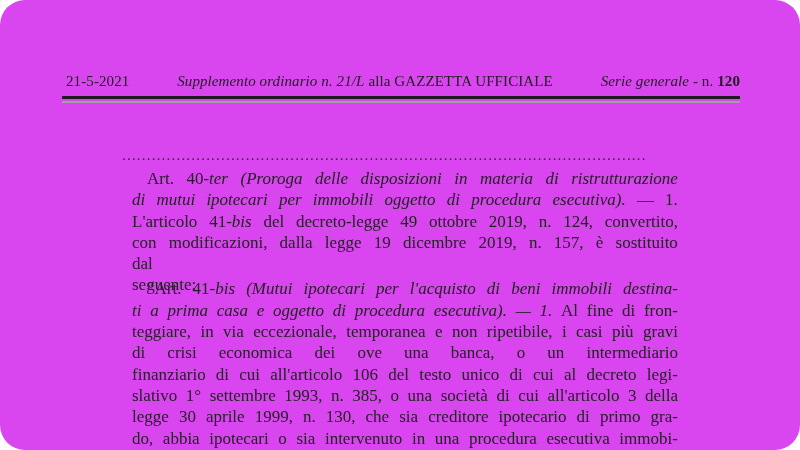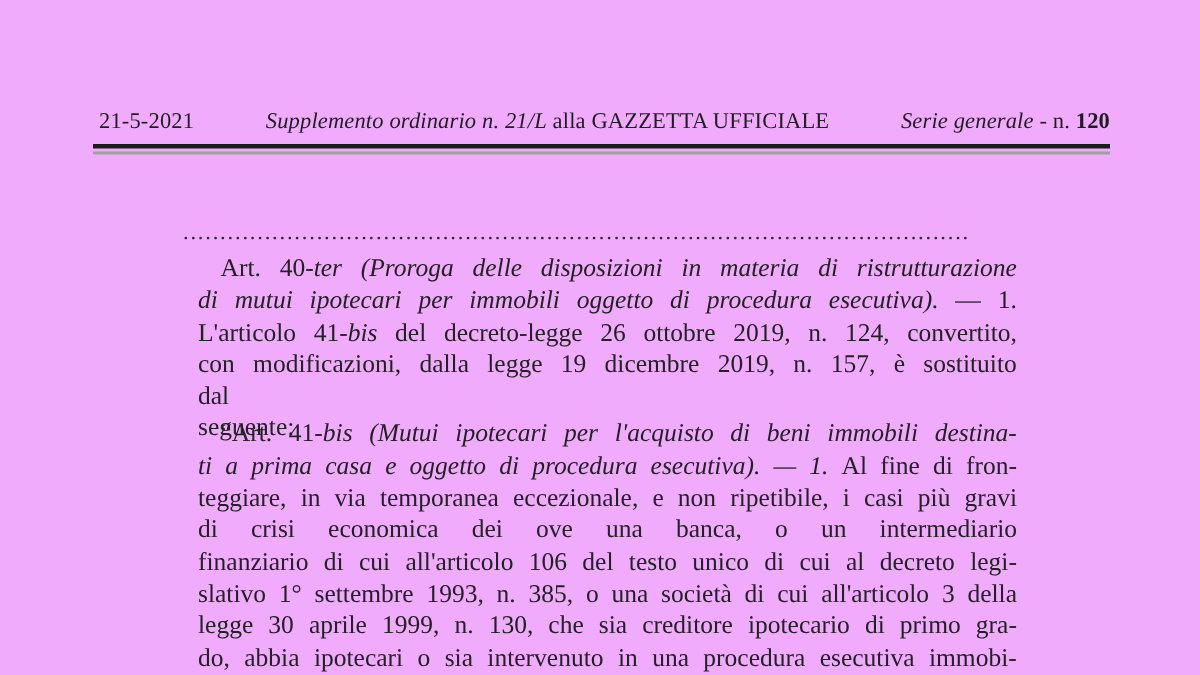--- a/index.html
+++ b/index.html
@@ -1,21 +1,21 @@
 <!DOCTYPE html>
 <html><head>
 <meta charset="utf-8">
 <style>
   html,body{margin:0;padding:0;}
   body{
     width:800px;height:450px;background:#ffffff;
     font-family:"Liberation Serif","DejaVu Serif",serif;
     color:#1e1e1e;overflow:hidden;position:relative;
   }
-  .page{position:absolute;inset:0;background:#f0abfc;}
+  .page{position:absolute;inset:0;background:#d946ef;border-radius:25px;}
 
   
   .header{
     position:absolute;top:73px;left:66px;width:674px;
     display:flex;justify-content:space-between;align-items:baseline;
     font-size:15px;letter-spacing:.1px;white-space:nowrap;
   }
   .it{font-style:italic;}
   .b{font-weight:bold;}
   .h-center,.h-right{white-space:nowrap;}
@@ -85,21 +85,21 @@
           <span class="w"><span class="it">procedura</span></span>
           <span class="w"><span class="it">esecutiva).</span></span>
           <span class="w"><span>—</span></span>
           <span class="w"><span>1.</span></span>
         </div>
         <div class="tline justify">
           <span class="w"><span>L'articolo</span></span>
           <span class="w"><span>41-</span><span class="it">bis</span></span>
           <span class="w"><span>del</span></span>
           <span class="w"><span>decreto-legge</span></span>
-          <span class="w"><span>26</span></span>
+          <span class="w"><span>49</span></span>
           <span class="w"><span>ottobre</span></span>
           <span class="w"><span>2019,</span></span>
           <span class="w"><span>n.</span></span>
           <span class="w"><span>124,</span></span>
           <span class="w"><span>convertito,</span></span>
         </div>
         <div class="tline justify">
           <span class="w"><span>con</span></span>
           <span class="w"><span>modificazioni,</span></span>
           <span class="w"><span>dalla</span></span>
@@ -144,22 +144,22 @@
           <span class="w"><span class="it">1.</span></span>
           <span class="w"><span>Al</span></span>
           <span class="w"><span>fine</span></span>
           <span class="w"><span>di</span></span>
           <span class="w"><span>fron-</span></span>
         </div>
         <div class="tline justify">
           <span class="w"><span>teggiare,</span></span>
           <span class="w"><span>in</span></span>
           <span class="w"><span>via</span></span>
+          <span class="w"><span>eccezionale,</span></span>
           <span class="w"><span>temporanea</span></span>
-          <span class="w"><span>eccezionale,</span></span>
           <span class="w"><span>e</span></span>
           <span class="w"><span>non</span></span>
           <span class="w"><span>ripetibile,</span></span>
           <span class="w"><span>i</span></span>
           <span class="w"><span>casi</span></span>
           <span class="w"><span>più</span></span>
           <span class="w"><span>gravi</span></span>
         </div>
         <div class="tline justify">
           <span class="w"><span>di</span></span>

